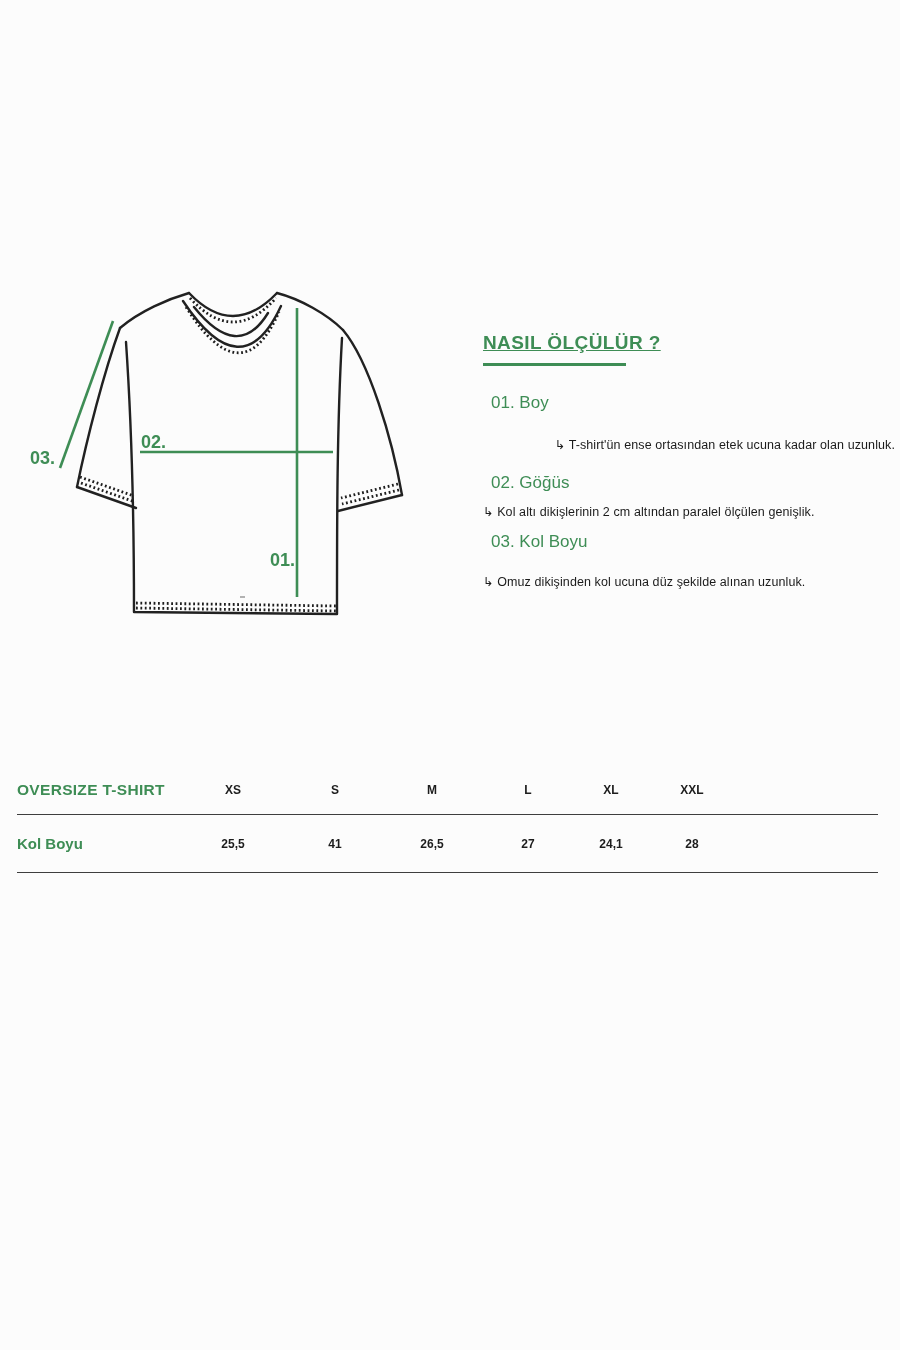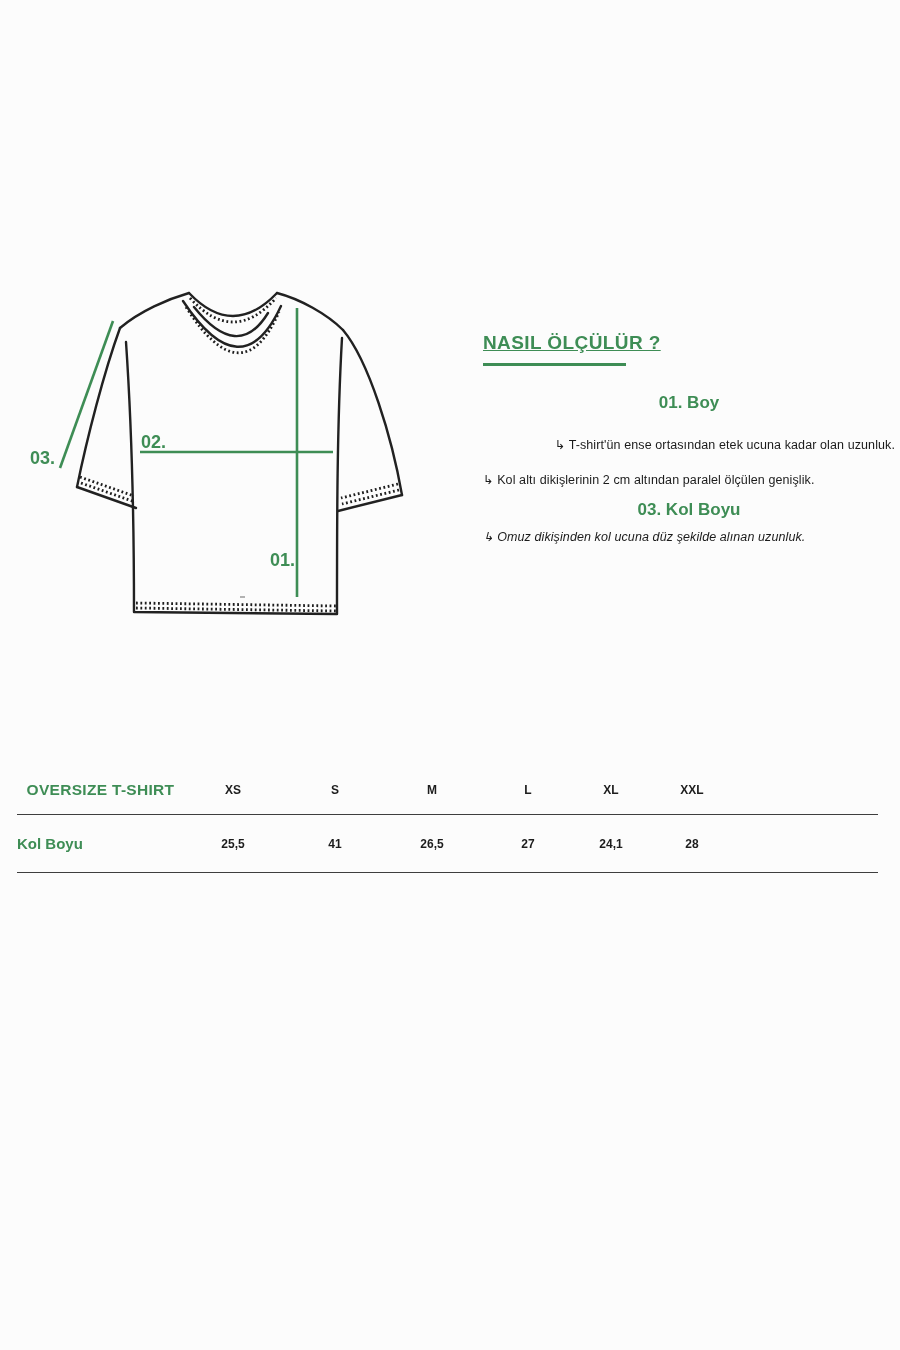--- a/index.html
+++ b/index.html
@@ -19,44 +19,44 @@
   }
 
   
   .howto { position:absolute; left:483px; top:331px; width:412px; }
   .howto h2 {
     margin:0; font-size:19px; font-weight:700; letter-spacing:.4px;
     color:var(--accent); line-height:24px;text-decoration:underline;
   }
   .howto .rule { width:143px; height:3px; background:var(--accent); margin-top:8px; }
   .mitem h3 {
-    margin:8px; font-size:17px; font-weight:700; color:var(--accent); line-height:20px;text-align:center;
+    margin:8px; font-size:17px; font-weight:400; color:var(--accent); line-height:20px;
   }
   .mitem p {
     margin:0; font-size:12.5px; line-height:15px; color:#1b1b1b; letter-spacing:.1px;
   }
   .mitem.i1 { margin-top:27px; } .mitem.i1 p { margin-top:25px;text-align:right; }
   .mitem.i2 { margin-top:20px; } .mitem.i2 p { margin-top:12px; }
-  .mitem.i3 { margin-top:12px; } .mitem.i3 p { margin-top:10px;font-style:italic; }
+  .mitem.i3 { margin-top:12px; } .mitem.i3 p { margin-top:23px; }
 
   
   .size-table { position:absolute; left:17px; top:766px; width:861px; }
   .trow {
     display:grid;
     grid-template-columns:167px 98px 106px 88px 104px 62px 100px 1fr;
     align-items:center;
     border-bottom:1.5px solid var(--line);
     height:57px;
   }
   .trow.thead { height:48px; }
   .cell { text-align:center; font-size:12px; font-weight:700; color:var(--ink); }
   .cell.rowlabel {
     text-align:left; font-size:15px; font-weight:700; color:var(--accent);
   }
-  .trow.thead .cell.rowlabel { font-size:15.5px; letter-spacing:.3px;text-align:center; }
+  .trow.thead .cell.rowlabel { font-size:15.5px; letter-spacing:.3px; }
 </style>
 </head>
 <body>
 
 <div class="page">
 
   <svg class="diagram" viewBox="0 260 460 380" aria-hidden="true">
     <g fill="none" stroke="#212121" stroke-width="2.4" stroke-linecap="round" stroke-linejoin="round">
 
       <path d="M 189,293 Q 233,339 277,293"></path>
@@ -100,20 +100,21 @@
 
   <section class="howto">
     <h2>NASIL ÖLÇÜLÜR ?</h2>
     <div class="rule"></div>
 
     <div class="mitem i1">
       <h3>01. Boy</h3>
       <p>↳ T-shirt'ün ense ortasından etek ucuna kadar olan uzunluk.</p>
     </div>
     <div class="mitem i2">
+      <h3>02. Göğüs</h3>
       <p>↳ Kol altı dikişlerinin 2 cm altından paralel ölçülen genişlik.</p>
     </div>
     <div class="mitem i3">
       <h3>03. Kol Boyu</h3>
       <p>↳ Omuz dikişinden kol ucuna düz şekilde alınan uzunluk.</p>
     </div>
   </section>
 
   <section class="size-table">
     <div class="trow thead">

